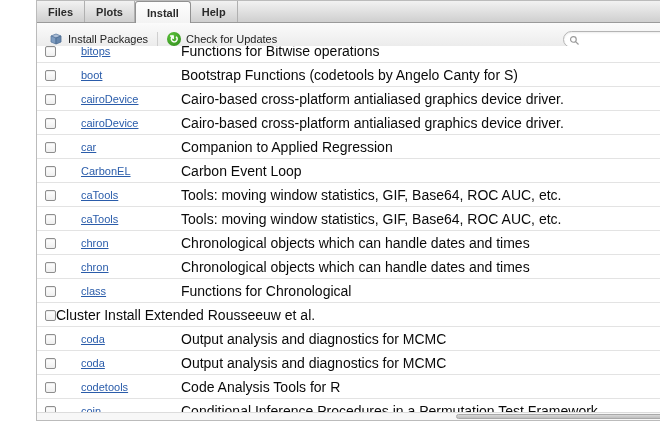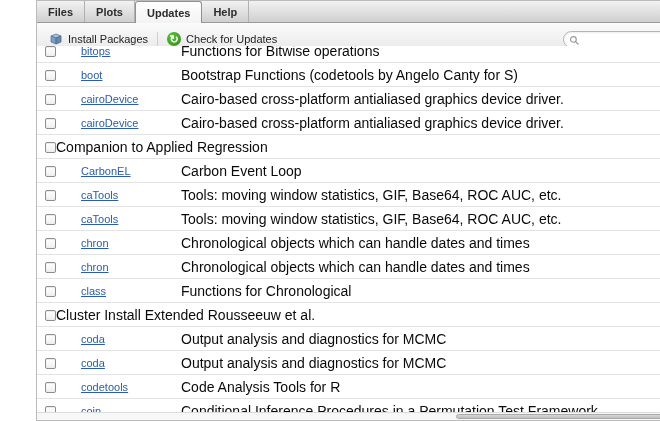--- a/index.html
+++ b/index.html
@@ -64,21 +64,21 @@
 </style>
 </head>
 <body>
 
 <div class="app">
 
   <div class="tabbar">
 
     <div class="tab">Files</div>
       <div class="tab">Plots</div>
-      <div class="tab active">Updates</div>
+      <div class="tab active">Install</div>
       <div class="tab">Help</div>
       <div class="tabbar-spacer"></div>
     <div class="minimize-btn" title="Minimize"></div>
   </div>
 
   <div class="toolbar">
     <div class="tbtn">
       <span class="install-icon">
         <svg width="14" height="14" viewBox="0 0 14 14">
           <polygon points="2,4 7,2 12,4 7,6" fill="#aebfd6" stroke="#5a7aa0" stroke-width="0.8"></polygon>
@@ -131,20 +131,21 @@
       <div class="rowinner">
         <span class="cb"></span>
         <span class="pkg-name">cairoDevice</span>
         <span class="pkg-desc">Cairo-based cross-platform antialiased graphics device driver.</span>
         <span class="rm">×</span>
       </div>
     </div>
       <div class="row">
       <div class="rowinner">
         <span class="cb"></span>
+        <span class="pkg-name">car</span>
         <span class="pkg-desc">Companion to Applied Regression</span>
         <span class="rm">×</span>
       </div>
     </div>
       <div class="row">
       <div class="rowinner">
         <span class="cb"></span>
         <span class="pkg-name">CarbonEL</span>
         <span class="pkg-desc">Carbon Event Loop</span>
         <span class="rm">×</span>

